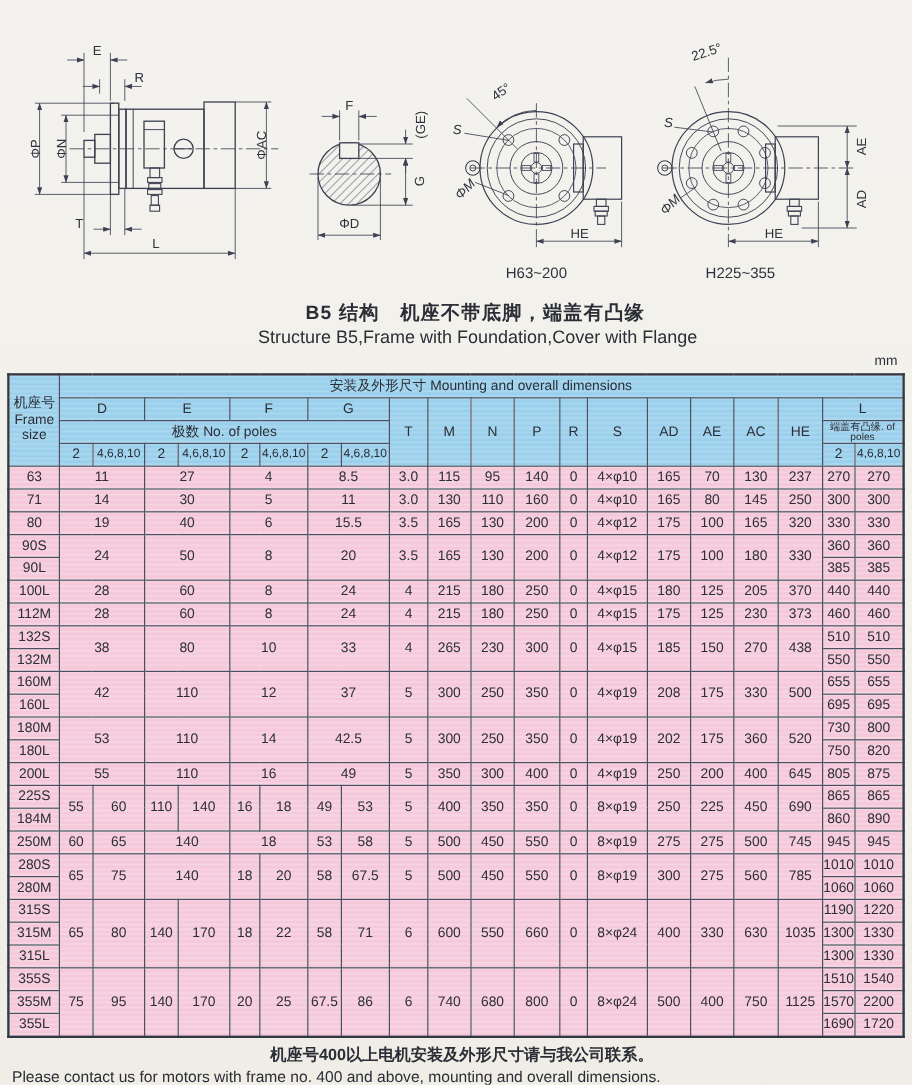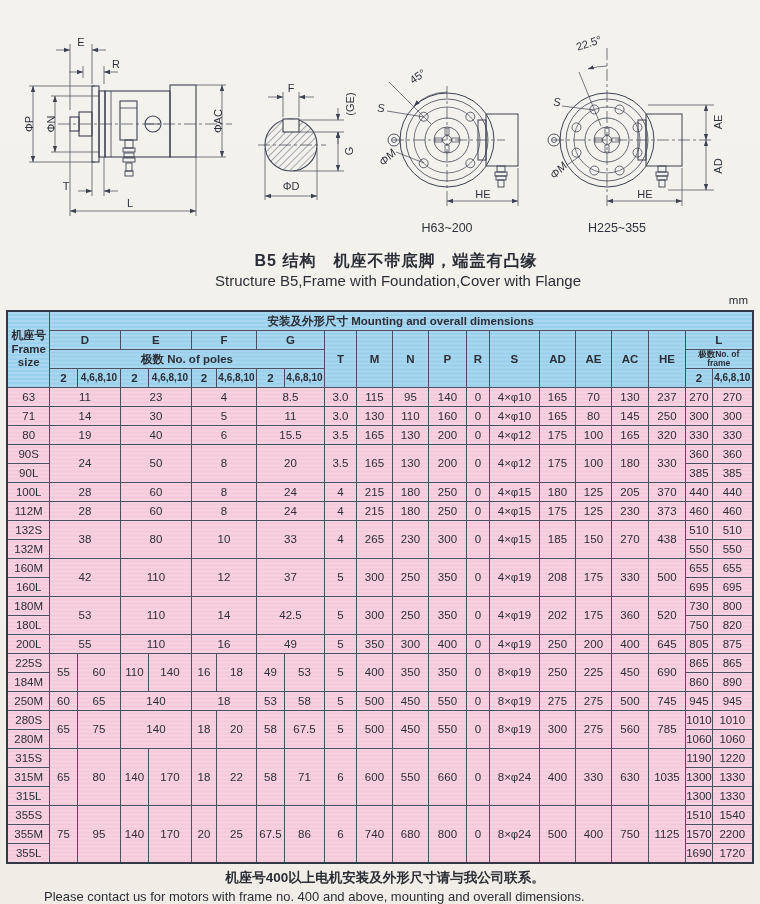--- a/index.html
+++ b/index.html
@@ -20,33 +20,33 @@
     border-collapse:collapse;table-layout:fixed;width:745px;margin:1px auto 0 auto;
     border:2px solid #323846;
   }
   table.dims th,table.dims td{
     border:1px solid #4a5062;text-align:center;vertical-align:middle;
     padding:0;font-size:11.5px;line-height:1.05;overflow:hidden;
   }
   table.dims thead th{
     background:#9bd0ec;
     background-image:repeating-linear-gradient(180deg,rgba(255,255,255,.14) 0 2px,rgba(0,0,0,0) 2px 4px);
-    font-weight:bold;height:18px;
+    font-weight:normal;height:18px;
   }
   table.dims tbody td{
     background:#f5c9da;
     background-image:repeating-linear-gradient(180deg,rgba(255,255,255,.16) 0 2px,rgba(0,0,0,0) 2px 4px);
     height:18px;
   }
   table.dims th.frame-head{font-size:11.5px;white-space:pre-line;line-height:1.15;}
   table.dims th.sm{font-size:8.5px;}
   table.dims th.f10,table.dims td.f10{font-size:10px;}
   .footer{margin:5px 0 0 10px;}
   .footer-zh{font-size:13.5px;font-weight:bold;text-align:center;}
-  .footer-en{font-size:13px;margin-top:2px;margin-left:34px;}
+  .footer-en{font-size:13px;margin-top:2px;}
 </style>
 </head>
 <body>
 
 <div class="page">
 
   
   <svg width="760" height="243" viewBox="0 0 760 243">
     <defs>
       <marker id="ar" viewBox="0 0 10 10" refX="9.5" refY="5" markerWidth="9" markerHeight="9" orient="auto-start-reverse">
@@ -327,40 +327,40 @@
           <th rowspan="3">R</th>
           <th rowspan="3">S</th>
           <th rowspan="3">AD</th>
           <th rowspan="3">AE</th>
           <th rowspan="3">AC</th>
           <th rowspan="3">HE</th>
           <th colspan="2">L</th>
         </tr>
         <tr>
           <th colspan="8">极数 No. of poles</th>
-          <th colspan="2" class="sm">极数No. of frame</th>
+          <th colspan="2" class="sm">端盖有凸缘. of poles</th>
         </tr>
         <tr>
           <th>2</th>
           <th class="f10">4,6,8,10</th>
           <th>2</th>
           <th class="f10">4,6,8,10</th>
           <th>2</th>
           <th class="f10">4,6,8,10</th>
           <th>2</th>
           <th class="f10">4,6,8,10</th>
           <th>2</th>
           <th class="f10">4,6,8,10</th>
         </tr>
       </thead>
     <tbody>
         <tr>
           <td>63</td>
           <td colspan="2">11</td>
-          <td colspan="2">23</td>
+          <td colspan="2">27</td>
           <td colspan="2">4</td>
           <td colspan="2">8.5</td>
           <td>3.0</td>
           <td>115</td>
           <td>95</td>
           <td>140</td>
           <td>0</td>
           <td>4×φ10</td>
           <td>165</td>
           <td>70</td>

